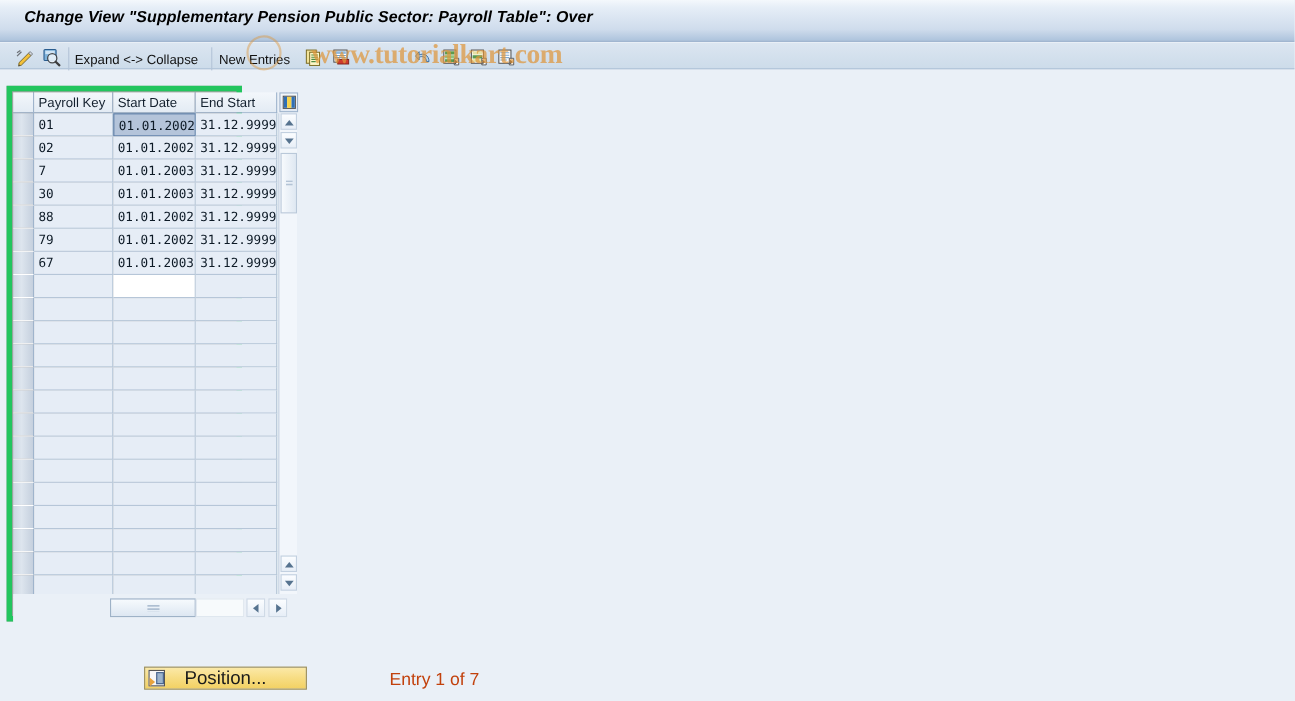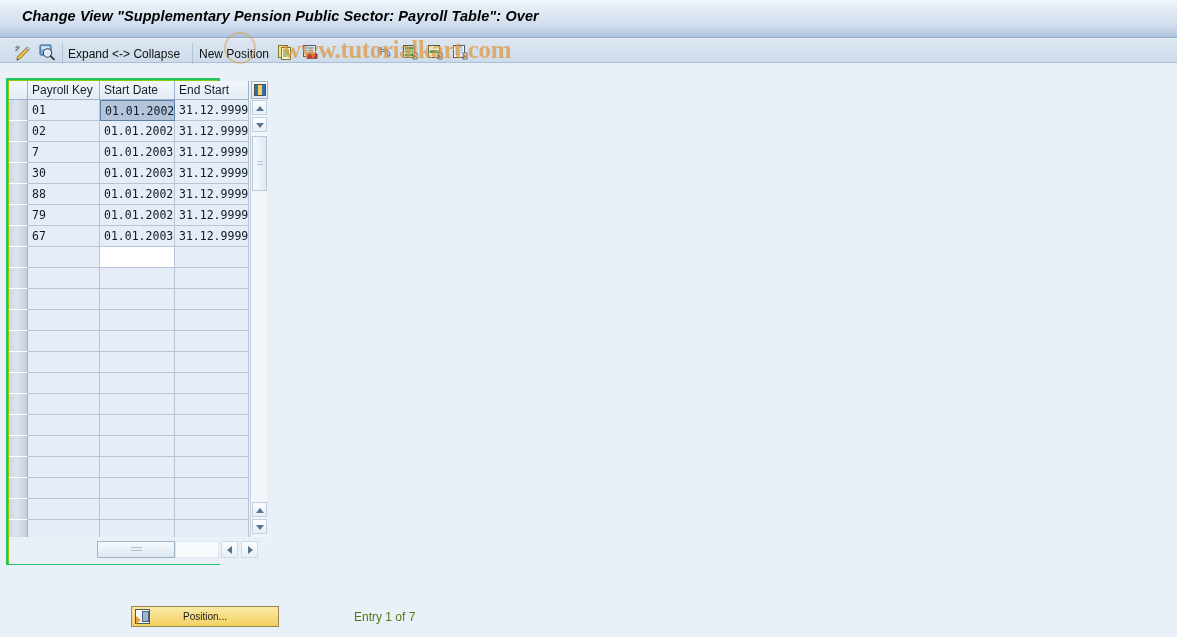--- a/index.html
+++ b/index.html
@@ -91,22 +91,22 @@
     background: #eaf0f7;
   }
 
   
   .tablewrap {
     position: absolute;
     left: 6px;
     top: 78px;
     width: 214px;
     height: 487px;
-    background: #84cc16;
-    border: 2px solid #22c55e;
+    background: #a3a3a3;
+    border: 5px solid #22c55e;
     box-sizing: border-box;
   }
 
   .grid {
     position: absolute;
     left: 1px;
     top: 1px;
     width: 240px;
     height: 455px;
     box-sizing: border-box;
@@ -312,21 +312,21 @@
     left: 131px;
     top: 606px;
     width: 148px;
     height: 21px;
     background: linear-gradient(to bottom,#fbe9a8 0%, #f7dd84 48%, #f3d163 100%);
     border: 1px solid #9a8a52;
     box-sizing: border-box;
     display: flex;
     align-items: center;
     justify-content: center;
-    font-size: 10px;
+    font-size: 17px;
     color: #1a1a1a;
     cursor: default;
   }
   .position-icon {
     position: absolute;
     left: 3px; top: 2px;
     width: 15px; height: 15px;
     background: #f7f7f7;
     border: 1px solid #555;
     box-sizing: border-box;
@@ -340,22 +340,22 @@
     position: absolute; left: 0px; bottom: -1px;
     width: 0; height: 0;
     border-top: 4px solid transparent;
     border-bottom: 4px solid transparent;
     border-left: 5px solid #e8a33d;
   }
   .entry-text {
     position: absolute;
     left: 354px;
     top: 610px;
-    font-size: 12px;
-    color: #4d7c0f;
+    font-size: 16px;
+    color: #c2410c;
     white-space: nowrap;
   }
 
   
   .watermark {
     position: absolute;
     left: 283px;
     top: 36px;
     font-family: "Liberation Serif", serif;
     font-size: 25px;
@@ -410,21 +410,21 @@
 
   <div class="tb-sep" style="left:62px;"></div>
 
   <div class="tb-item" style="left:68px;">
     <span class="tb-label">Expand &lt;-&gt; Collapse</span>
   </div>
 
   <div class="tb-sep" style="left:192px;"></div>
 
   <div class="tb-item" style="left:199px;">
-    <span class="tb-label">New Position</span>
+    <span class="tb-label">New Entries</span>
   </div>
 
   <div class="tb-item" style="left:277px;">
     <span class="ic">
       <svg width="17" height="17" viewBox="0 0 17 17">
         <rect x="1.5" y="1.5" width="9" height="12" fill="#f2e39a" stroke="#7a6b22" stroke-width="0.9"></rect>
         <rect x="4.5" y="3.5" width="9" height="12" fill="#fdf6c8" stroke="#7a6b22" stroke-width="0.9"></rect>
         <path d="M6,6 H12 M6,8 H12 M6,10 H12 M6,12 H10" stroke="#4f8a43" stroke-width="1"></path>
       </svg>
     </span>

